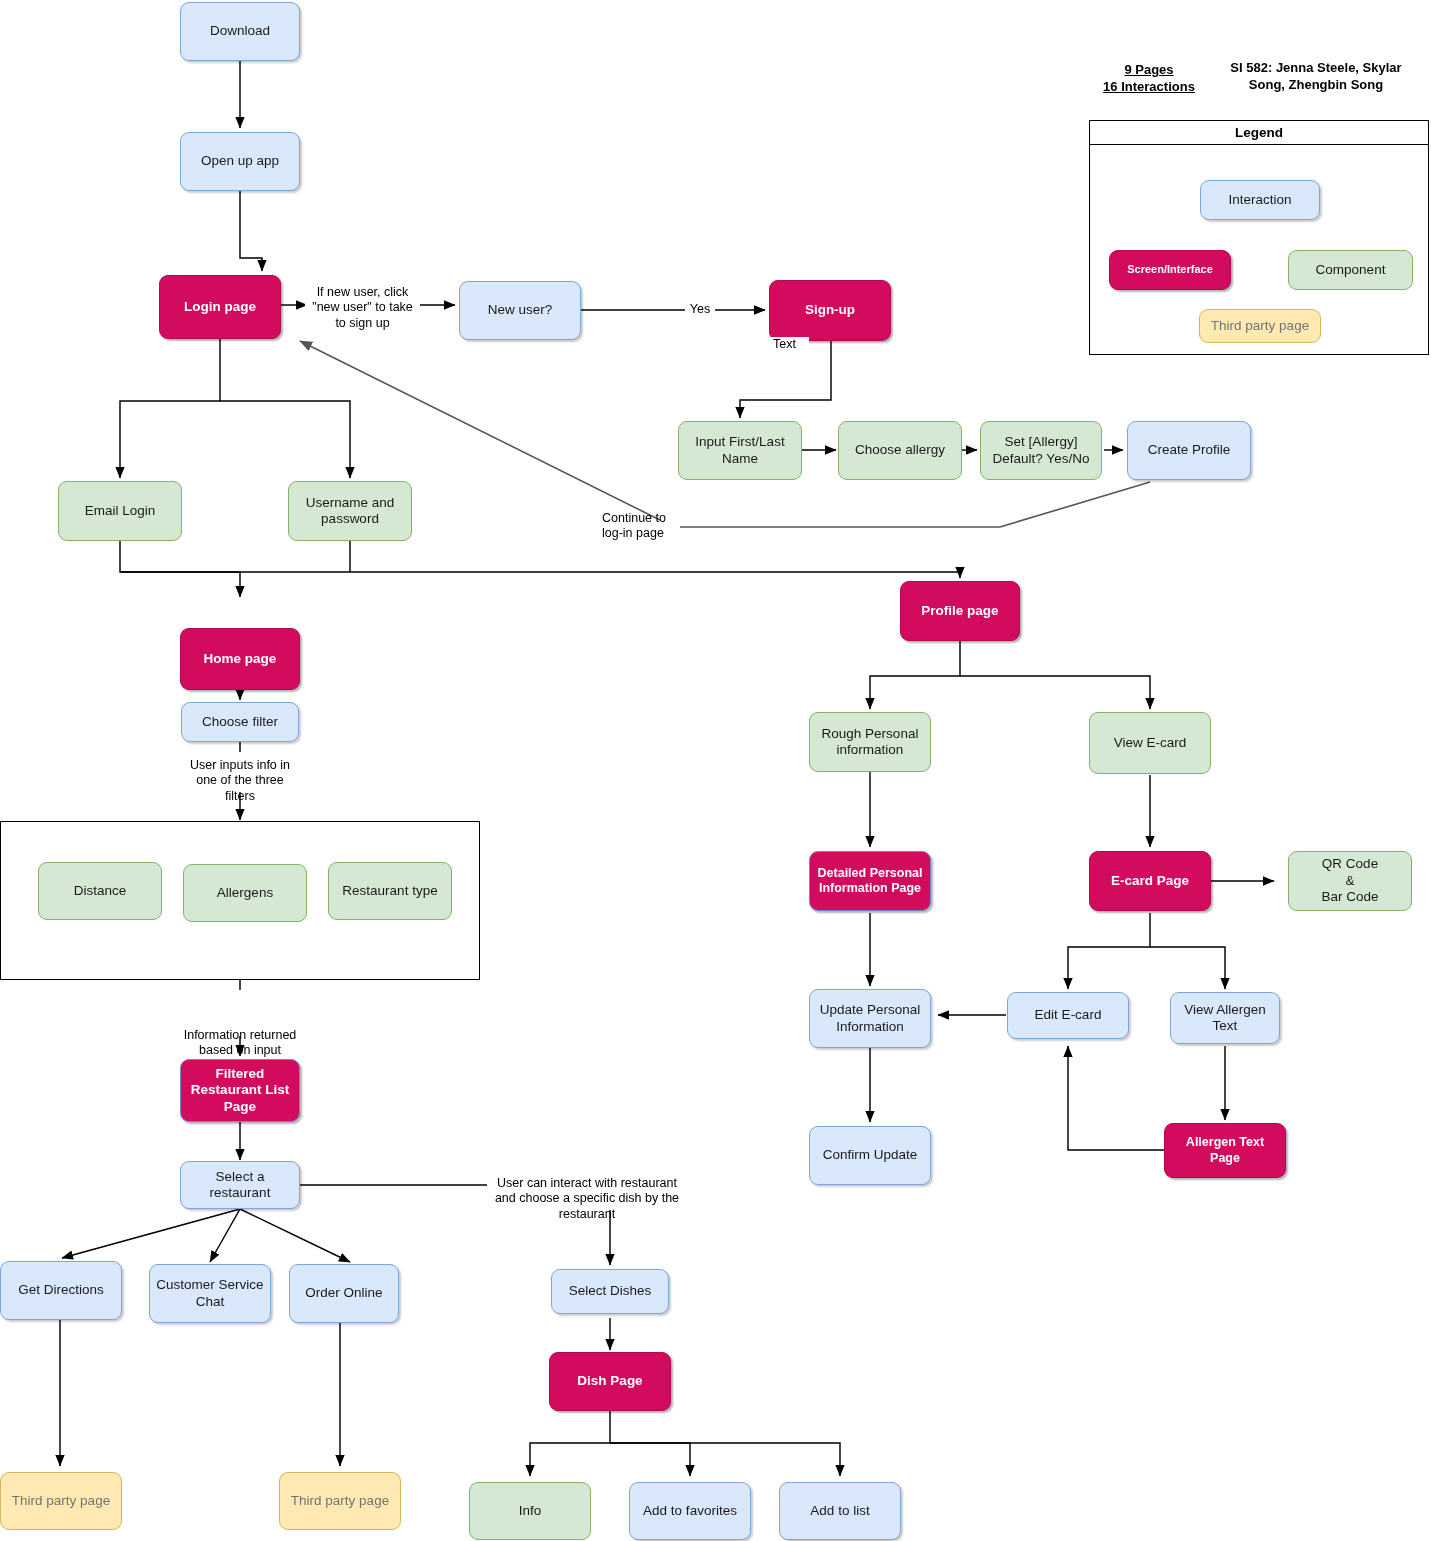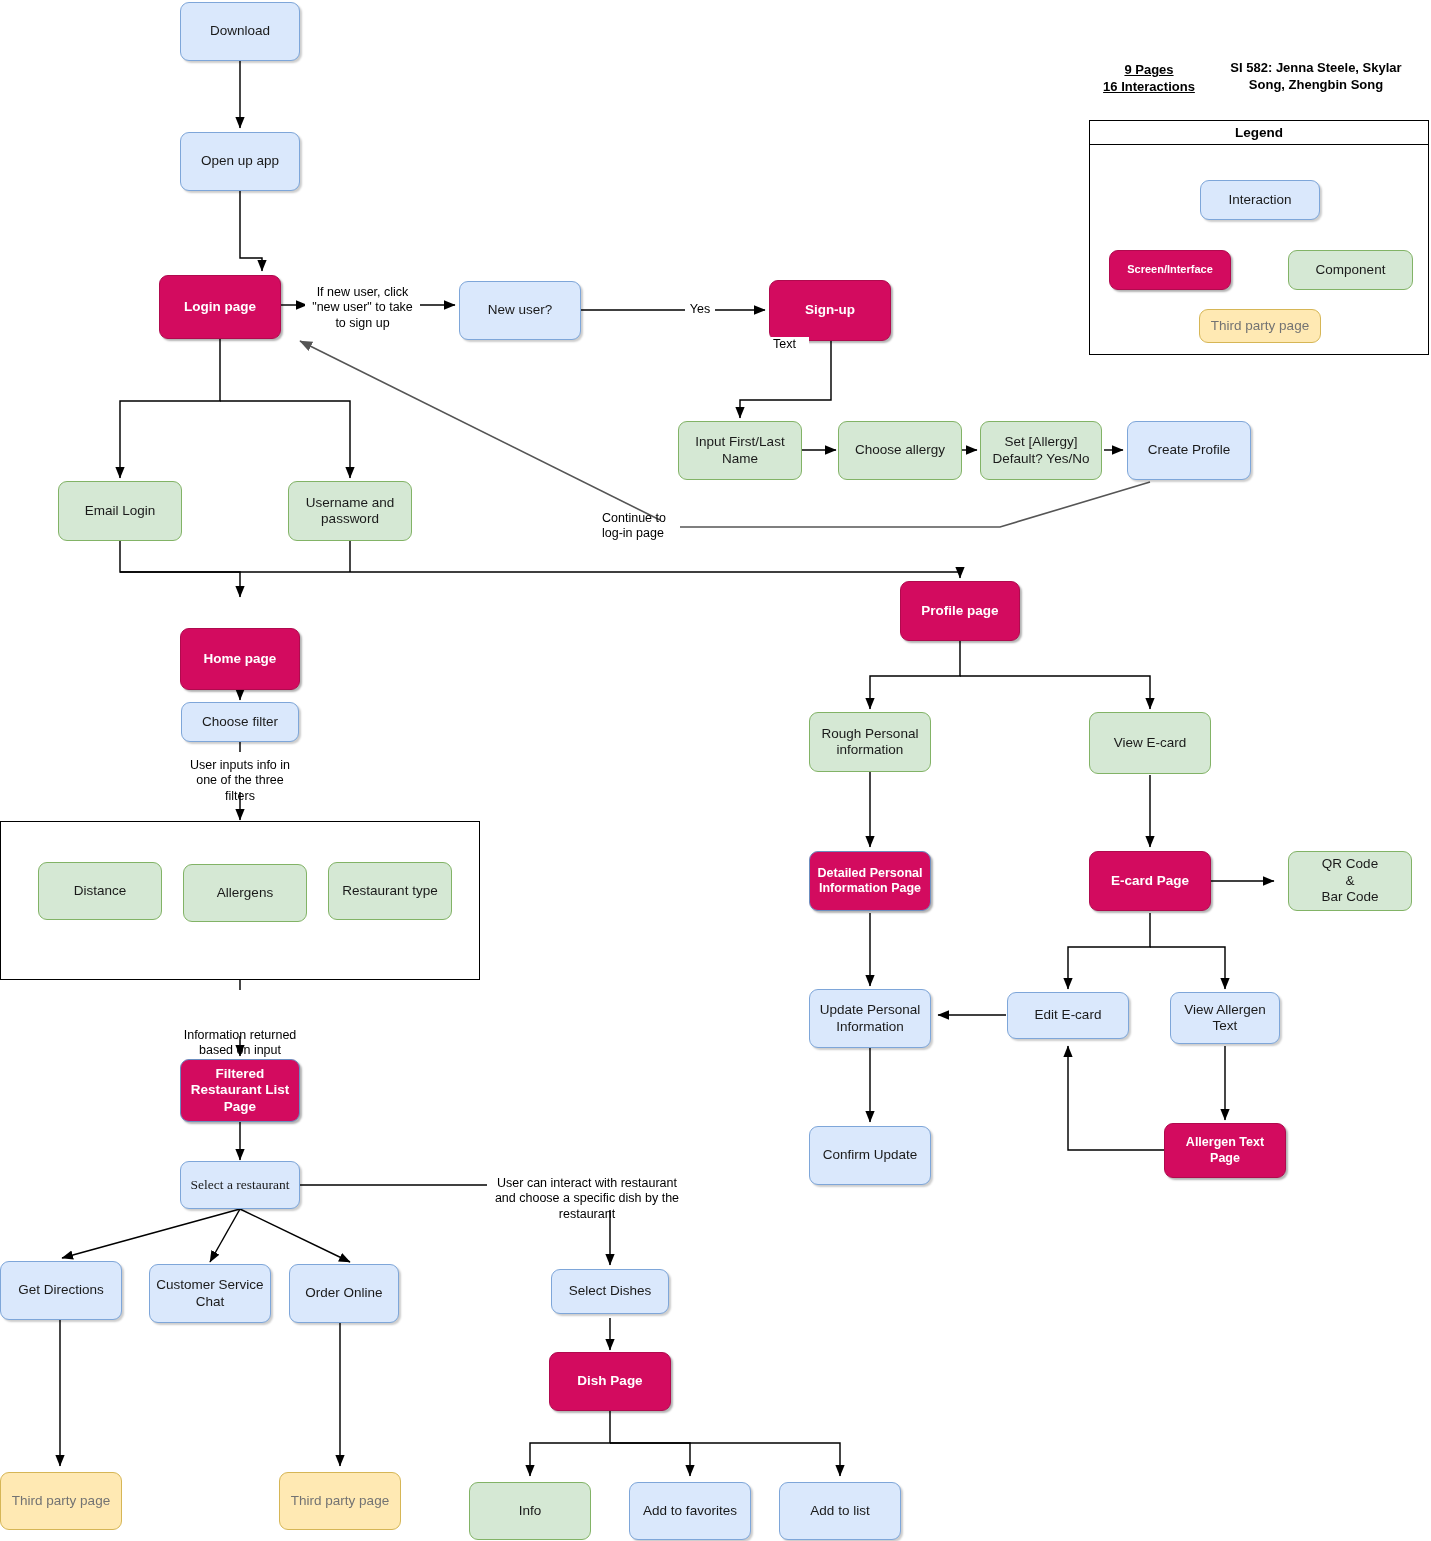--- a/index.html
+++ b/index.html
@@ -249,21 +249,21 @@
   <div class="lbl" style="left:182px; top:758px; width:116px; background:transparent;">User inputs info in one of the three filters</div>
 
   <div class="plainbox" style="left:0px; top:821px; width:480px; height:159px;"></div>
   <div class="node component" style="left:38px; top:862px; width:124px; height:58px;">Distance</div>
   <div class="node component" style="left:183px; top:864px; width:124px; height:58px;">Allergens</div>
   <div class="node component" style="left:328px; top:862px; width:124px; height:58px;">Restaurant type</div>
 
   <div class="lbl" style="left:180px; top:992px; width:120px; background:transparent;margin-top:36px;">Information returned based on input</div>
 
   <div class="node screen" style="left:180px; top:1059px; width:120px; height:63px; border-color:#6c8ebf;">Filtered Restaurant List Page</div>
-  <div class="node interaction" style="left:180px; top:1161px; width:120px; height:48px;font-family:Liberation Serif, serif;">Select a restaurant</div>
+  <div class="node interaction" style="left:180px; top:1161px; width:120px; height:48px;">Select a restaurant</div>
 
   <div class="lbl" style="left:487px; top:1176px; width:200px; background:transparent;">User can interact with restaurant and choose a specific dish by the restaurant</div>
 
   <div class="node interaction" style="left:0px; top:1261px; width:122px; height:59px;">Get Directions</div>
   <div class="node interaction" style="left:149px; top:1264px; width:122px; height:59px;">Customer Service Chat</div>
   <div class="node interaction" style="left:289px; top:1264px; width:110px; height:59px;">Order Online</div>
 
   <div class="node thirdparty" style="left:0px; top:1472px; width:122px; height:58px;">Third party page</div>
   <div class="node thirdparty" style="left:279px; top:1472px; width:122px; height:58px;">Third party page</div>
 

